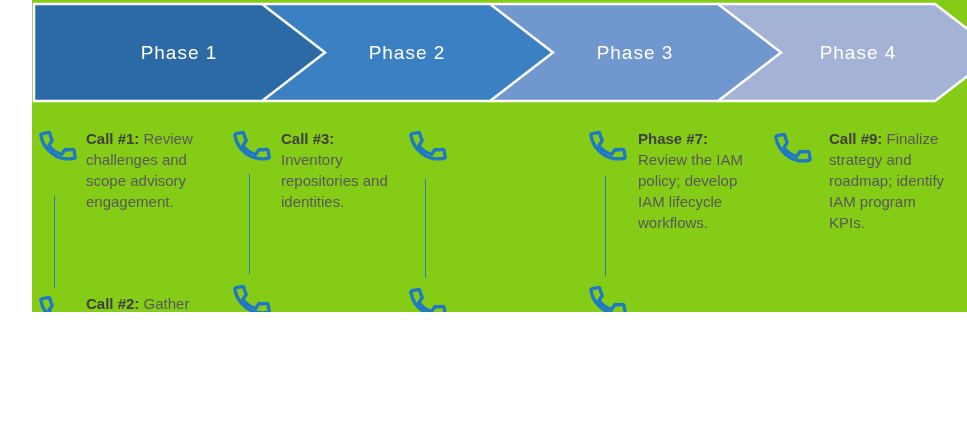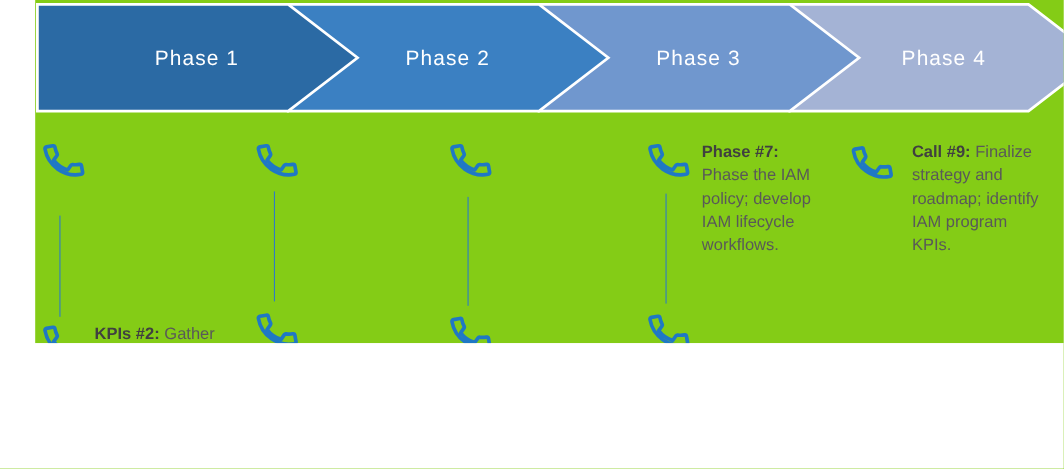--- a/index.html
+++ b/index.html
@@ -54,35 +54,43 @@
     <text class="phase-label" x="375" y="59" text-anchor="middle">Phase 2</text>
     <text class="phase-label" x="603" y="59" text-anchor="middle">Phase 3</text>
     <text class="phase-label" x="826" y="59" text-anchor="middle">Phase 4</text>
   </svg>
 
   <div class="phone" style="left:6px;top:126px;">
     <svg viewBox="0 0 24 24">
         <path d="M6.62 10.79a15.05 15.05 0 0 0 6.59 6.59l2.2-2.2c.27-.27.67-.36 1.02-.24 1.12.37 2.33.57 3.57.57.55 0 1 .45 1 1V20c0 .55-.45 1-1 1-9.39 0-17-7.61-17-17 0-.55.45-1 1-1h3.5c.55 0 1 .45 1 1 0 1.25.2 2.45.57 3.57.11.35.03.74-.25 1.02l-2.2 2.2z" fill="none" stroke="#1f78c5" stroke-width="2" stroke-linejoin="round"></path>
       </svg>
   </div>
+  <div class="call" style="left:54px;top:128px;width:112px;">
+    <span class="lbl">Call #1:</span>
+    <span>Review challenges and scope advisory engagement.</span>
+  </div>
   <div class="connector" style="left:22px;top:196px;height:92px;"></div>
   <div class="phone" style="left:6px;top:291px;">
     <svg viewBox="0 0 24 24">
         <path d="M6.62 10.79a15.05 15.05 0 0 0 6.59 6.59l2.2-2.2c.27-.27.67-.36 1.02-.24 1.12.37 2.33.57 3.57.57.55 0 1 .45 1 1V20c0 .55-.45 1-1 1-9.39 0-17-7.61-17-17 0-.55.45-1 1-1h3.5c.55 0 1 .45 1 1 0 1.25.2 2.45.57 3.57.11.35.03.74-.25 1.02l-2.2 2.2z" fill="none" stroke="#1f78c5" stroke-width="2" stroke-linejoin="round"></path>
       </svg>
   </div>
   <div class="call" style="left:54px;top:293px;width:112px;">
-    <span class="lbl">KPIs #2:</span>
+    <span class="lbl">Call #2:</span>
     <span>Gather IAM program requirements; identify IAM roles and responsibilities.</span>
   </div>
 
   <div class="phone" style="left:200px;top:126px;">
     <svg viewBox="0 0 24 24">
         <path d="M6.62 10.79a15.05 15.05 0 0 0 6.59 6.59l2.2-2.2c.27-.27.67-.36 1.02-.24 1.12.37 2.33.57 3.57.57.55 0 1 .45 1 1V20c0 .55-.45 1-1 1-9.39 0-17-7.61-17-17 0-.55.45-1 1-1h3.5c.55 0 1 .45 1 1 0 1.25.2 2.45.57 3.57.11.35.03.74-.25 1.02l-2.2 2.2z" fill="none" stroke="#1f78c5" stroke-width="2" stroke-linejoin="round"></path>
       </svg>
+  </div>
+  <div class="call" style="left:249px;top:128px;width:108px;">
+    <span class="lbl">Call #3:</span>
+    <span>Inventory repositories and identities.</span>
   </div>
   <div class="connector" style="left:217px;top:174px;height:100px;"></div>
   <div class="phone" style="left:200px;top:280px;">
     <svg viewBox="0 0 24 24">
         <path d="M6.62 10.79a15.05 15.05 0 0 0 6.59 6.59l2.2-2.2c.27-.27.67-.36 1.02-.24 1.12.37 2.33.57 3.57.57.55 0 1 .45 1 1V20c0 .55-.45 1-1 1-9.39 0-17-7.61-17-17 0-.55.45-1 1-1h3.5c.55 0 1 .45 1 1 0 1.25.2 2.45.57 3.57.11.35.03.74-.25 1.02l-2.2 2.2z" fill="none" stroke="#1f78c5" stroke-width="2" stroke-linejoin="round"></path>
       </svg>
   </div>
 
   <div class="phone" style="left:376px;top:126px;">
     <svg viewBox="0 0 24 24">
@@ -96,21 +104,21 @@
       </svg>
   </div>
 
   <div class="phone" style="left:556px;top:126px;">
     <svg viewBox="0 0 24 24">
         <path d="M6.62 10.79a15.05 15.05 0 0 0 6.59 6.59l2.2-2.2c.27-.27.67-.36 1.02-.24 1.12.37 2.33.57 3.57.57.55 0 1 .45 1 1V20c0 .55-.45 1-1 1-9.39 0-17-7.61-17-17 0-.55.45-1 1-1h3.5c.55 0 1 .45 1 1 0 1.25.2 2.45.57 3.57.11.35.03.74-.25 1.02l-2.2 2.2z" fill="none" stroke="#1f78c5" stroke-width="2" stroke-linejoin="round"></path>
       </svg>
   </div>
   <div class="call" style="left:606px;top:128px;width:108px;">
     <span class="lbl">Phase #7:</span>
-    <span>Phase the IAM policy; develop IAM lifecycle workflows.</span>
+    <span>Review the IAM policy; develop IAM lifecycle workflows.</span>
   </div>
   <div class="connector" style="left:573px;top:176px;height:100px;"></div>
   <div class="phone" style="left:556px;top:281px;">
     <svg viewBox="0 0 24 24">
         <path d="M6.62 10.79a15.05 15.05 0 0 0 6.59 6.59l2.2-2.2c.27-.27.67-.36 1.02-.24 1.12.37 2.33.57 3.57.57.55 0 1 .45 1 1V20c0 .55-.45 1-1 1-9.39 0-17-7.61-17-17 0-.55.45-1 1-1h3.5c.55 0 1 .45 1 1 0 1.25.2 2.45.57 3.57.11.35.03.74-.25 1.02l-2.2 2.2z" fill="none" stroke="#1f78c5" stroke-width="2" stroke-linejoin="round"></path>
       </svg>
   </div>
 
   <div class="phone" style="left:741px;top:128px;">
     <svg viewBox="0 0 24 24">

